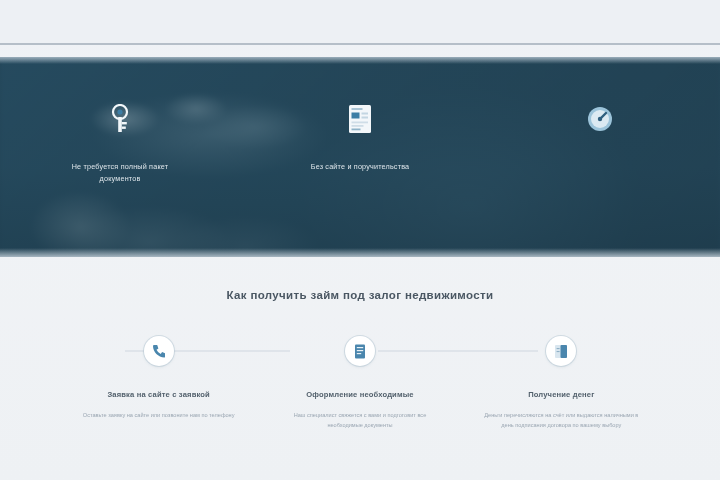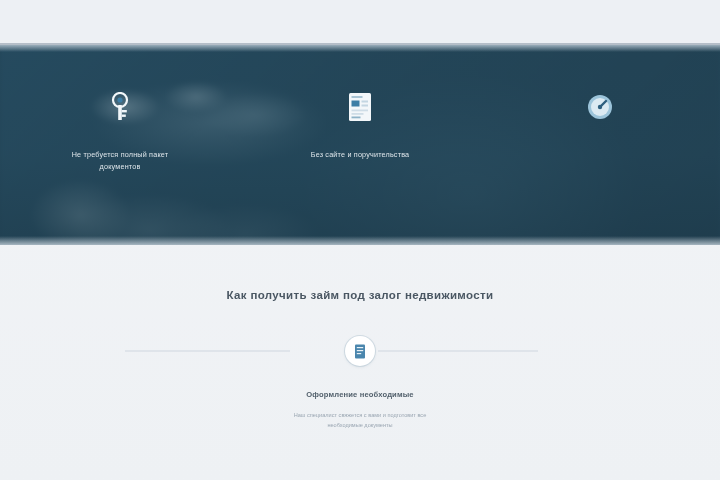--- a/index.html
+++ b/index.html
@@ -37,21 +37,21 @@
     position: absolute;
     left: 0; top: 43px;
     width: 720px; height: 2px;
     background: #aab5c0;
     opacity: .85;
   }
 
   
   .hero {
     position: absolute;
-    left: 0; top: 45px;
+    left: 0; top: 57px;
     width: 720px;
     height: 200px;
     background: #27495c;
     overflow: hidden;
   }
   
   .hero-photo {
     position: absolute;
     inset: 0;
     background:
@@ -263,31 +263,52 @@
 
   <section class="steps-section">
 
     <h2 class="steps-title">Как получить займ под залог недвижимости</h2>
 
     <div class="steps-row">
 
       <div class="step-connector c1"></div>
       <div class="step-connector c2"></div>
 
+      <div class="step">
+        <span class="step-badge">
+          <svg width="13" height="15" viewBox="0 0 13 15" aria-hidden="true">
+            <path d="M2 1 h3.2 l1.2 3.4 -1.9 1.4 a9 9 0 0 0 4.2 4.2 l1.4 -1.9 3.3 1.2 v3.2 a1 1 0 0 1 -1 1 C6.2 13.2 1 8 1 2 a1 1 0 0 1 1 -1 z" fill="#4a86ad"></path>
+          </svg>
+        </span>
+        <div class="step-title">Заявка на сайте с заявкой</div>
+        <div class="step-desc">Оставьте заявку на сайте или позвоните нам по телефону</div>
+      </div>
 
       <div class="step">
         <span class="step-badge">
           <svg width="12" height="15" viewBox="0 0 12 15" aria-hidden="true">
             <rect x="1" y="0.5" width="10" height="14" rx="1" fill="#4a86ad"></rect>
             <rect x="2.8" y="3" width="6.4" height="1.2" fill="#e8f1f6"></rect>
             <rect x="2.8" y="6" width="6.4" height="1.2" fill="#e8f1f6"></rect>
             <rect x="2.8" y="9" width="4.4" height="1.2" fill="#e8f1f6"></rect>
           </svg>
         </span>
         <div class="step-title">Оформление необходимые</div>
         <div class="step-desc">Наш специалист свяжется с вами и подготовит все необходимые документы</div>
       </div>
 
+      <div class="step">
+        <span class="step-badge">
+          <svg width="14" height="15" viewBox="0 0 14 15" aria-hidden="true">
+            <rect x="1" y="1" width="12" height="13" rx="1" fill="#d9e6ef"></rect>
+            <rect x="6.5" y="1" width="6.5" height="13" rx="1" fill="#4a86ad"></rect>
+            <rect x="2.6" y="4" width="3" height="1.1" fill="#8fb0c6"></rect>
+            <rect x="2.6" y="7" width="3" height="1.1" fill="#8fb0c6"></rect>
+          </svg>
+        </span>
+        <div class="step-title">Получение денег</div>
+        <div class="step-desc">Деньги перечисляются на счёт или выдаются наличными в день подписания договора по вашему выбору</div>
+      </div>
 
     </div>
   </section>
 
 </div>
 
 </body></html>

